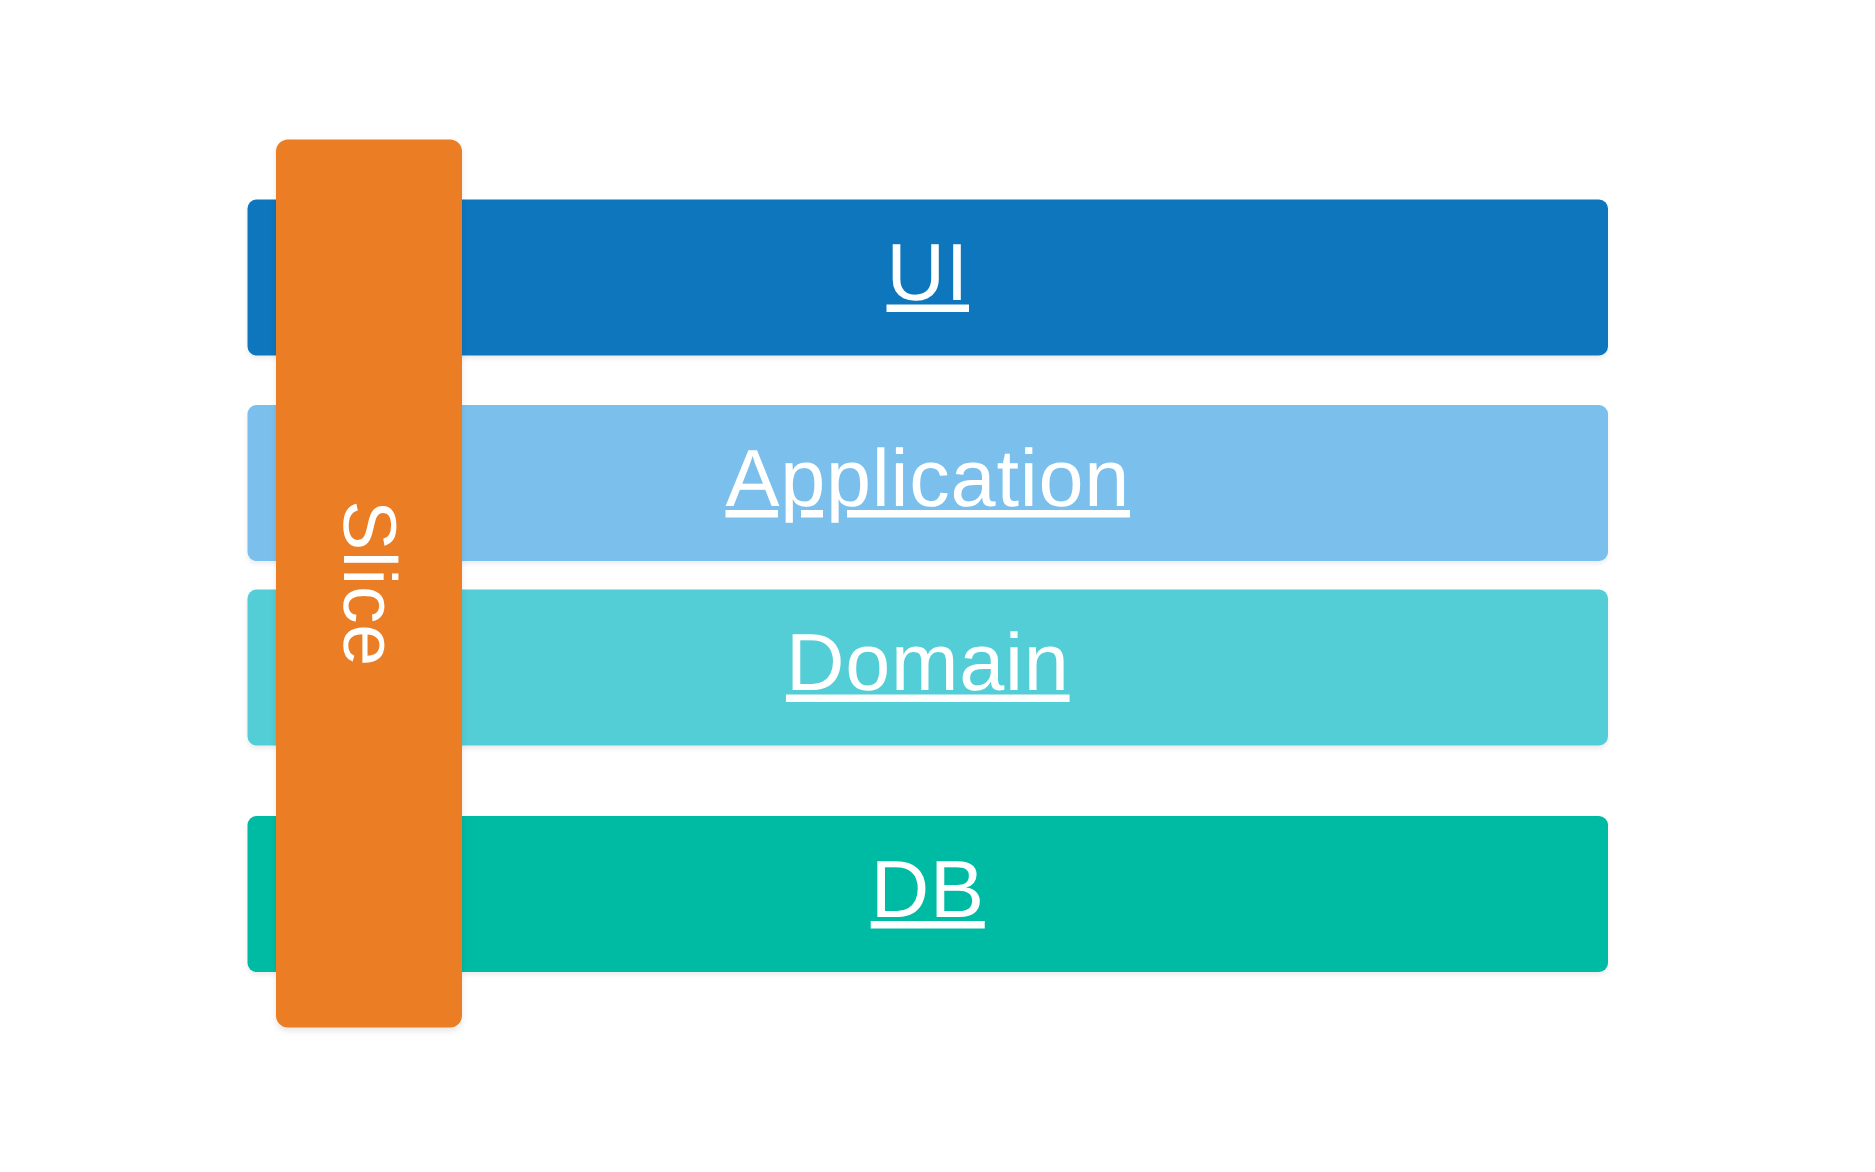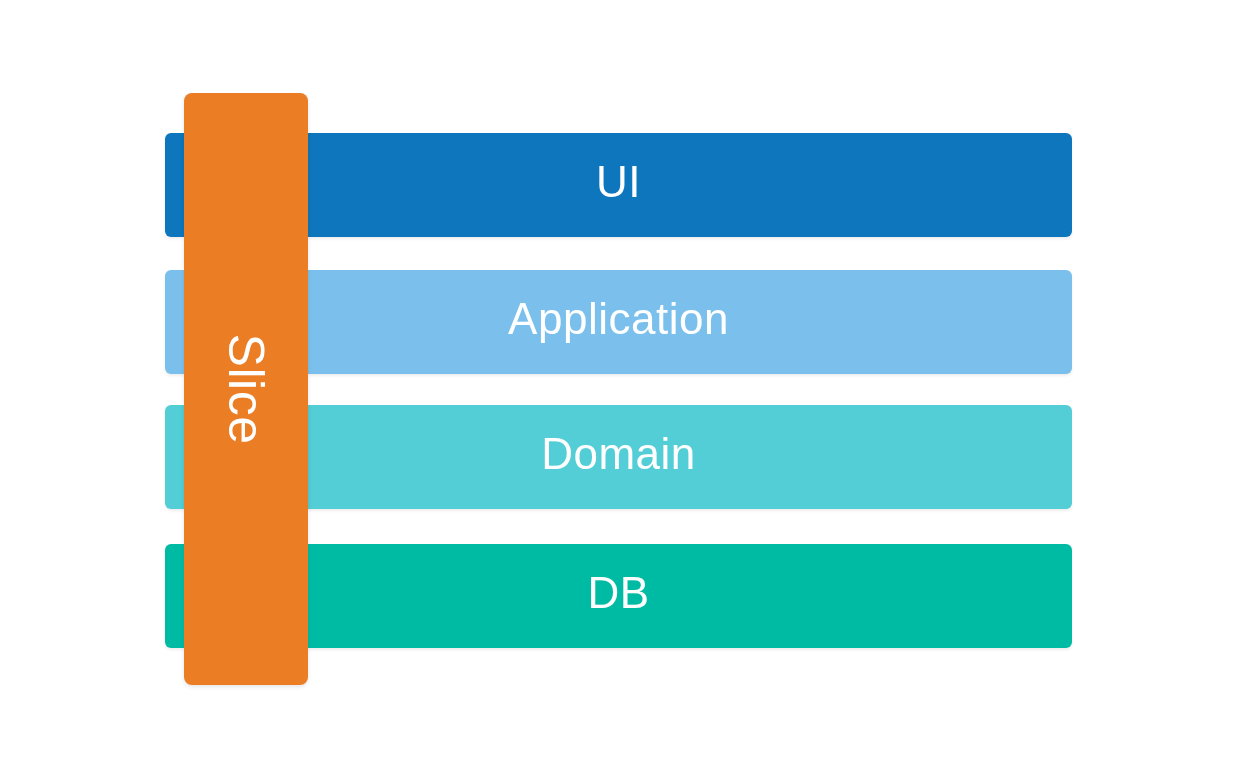--- a/index.html
+++ b/index.html
@@ -21,30 +21,31 @@
     width: 907px;
     height: 104px;
     border-radius: 6px;
     display: flex;
     align-items: center;
     justify-content: center;
     box-shadow: 0 2px 3px rgba(0,0,0,0.07);
   }
   .layer-0 { top: 133px; }
   .layer-1 { top: 270px; }
-  .layer-2 { top: 405px; }
+  .layer-2 { top: 393px; }
   .layer-3 { top: 544px; text-align: right; }
   .layer-label {
     color: #ffffff;
-    font-size: 44px;
+    font-size: 54px;
     font-weight: 400;
     letter-spacing: 0.5px;
     line-height: 1;
     padding-bottom: 6px;
     white-space: nowrap;
+    text-decoration: underline;
   }
   .slice {
     position: absolute;
     left: 184px;
     top: 93px;
     width: 124px;
     height: 592px;
     border-radius: 8px;
     display: flex;
     align-items: center;

